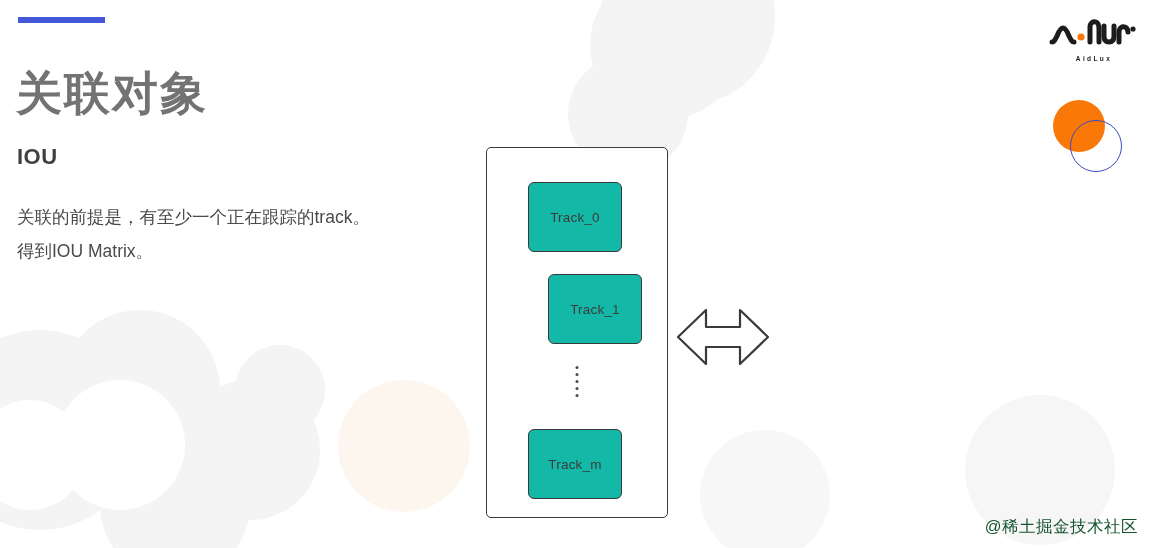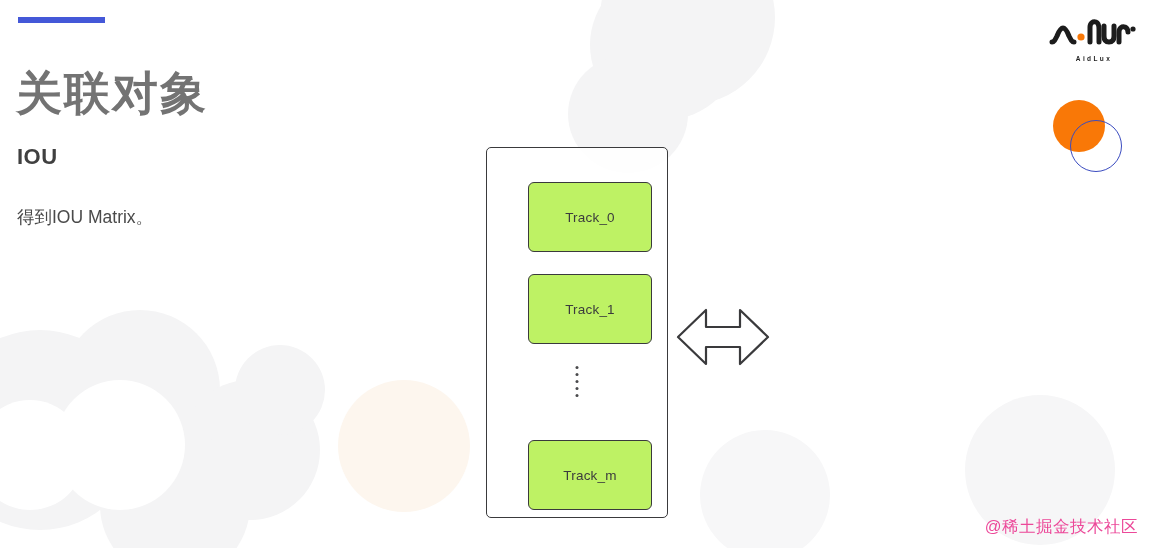--- a/index.html
+++ b/index.html
@@ -111,37 +111,37 @@
     border: 1.6px solid #3a3a3c;
     border-radius: 5px;
     background: rgba(255,255,255,0.88);
   }
   .group-tracks     { left: 486px; top: 147px; width: 182px; height: 371px; }
   .group-detections { left: 778px; top: 147px; width: 182px; height: 371px; }
 
   .node {
     position: absolute;
     box-sizing: border-box;
-    width: 124px;
+    width: 94px;
     height: 70px;
     border: 1.4px solid #3a3a3c;
     border-radius: 6px;
-    background: #bef264;
+    background: #14b8a6;
     display: flex;
     align-items: center;
     justify-content: center;
     font-size: 13.5px;
     color: #3b3b3d;
     letter-spacing: 0.2px;
   }
   .group-tracks .node     { left: 41px; }
   .group-detections .node { left: 41px; }
   .node-0 { top: 34px; }
-  .node-1 { top: 126px; }
-  .node-n { top: 292px; }
+  .node-1 { top: 126px; margin-left: 20px; }
+  .node-n { top: 281px; }
 
   
   .vdots {
     position: absolute;
     left: 50%;
     transform: translateX(-50%);
     top: 218px;
     display: flex;
     flex-direction: column;
     align-items: center;
@@ -199,21 +199,21 @@
     width: 52px; height: 52px;
     border-radius: 50%;
     border: 1.4px solid #3b4cc0;
     box-sizing: border-box;
   }
 
   .watermark {
     position: absolute;
     right: 18px; bottom: 10px;
     font-size: 16.5px;
-    color: #ec4899;
+    color: #14532d;
     letter-spacing: 0.5px;
     z-index: 4;
     white-space: nowrap;
   }
 </style>
 </head>
 <body>
 
 <div id="slide">
 
@@ -231,20 +231,21 @@
     <div class="blob-cream"></div>
     <div class="blob-mid-soft"></div>
     <div class="blob-right-soft"></div>
   </div>
 
   <div class="accent-bar"></div>
   <h1 class="page-title">关联对象</h1>
   <div class="section-label">IOU</div>
 
   <div class="body-text">
+    <div class="line">关联的前提是，有至少一个正在跟踪的track。</div>
     <div class="line">得到IOU Matrix。</div>
   </div>
 
   <div class="diagram">
 
     <div class="group-box group-tracks">
       <div class="node node-0">Track_0</div>
       <div class="node node-1">Track_1</div>
       <div class="vdots">
         <span></span>

